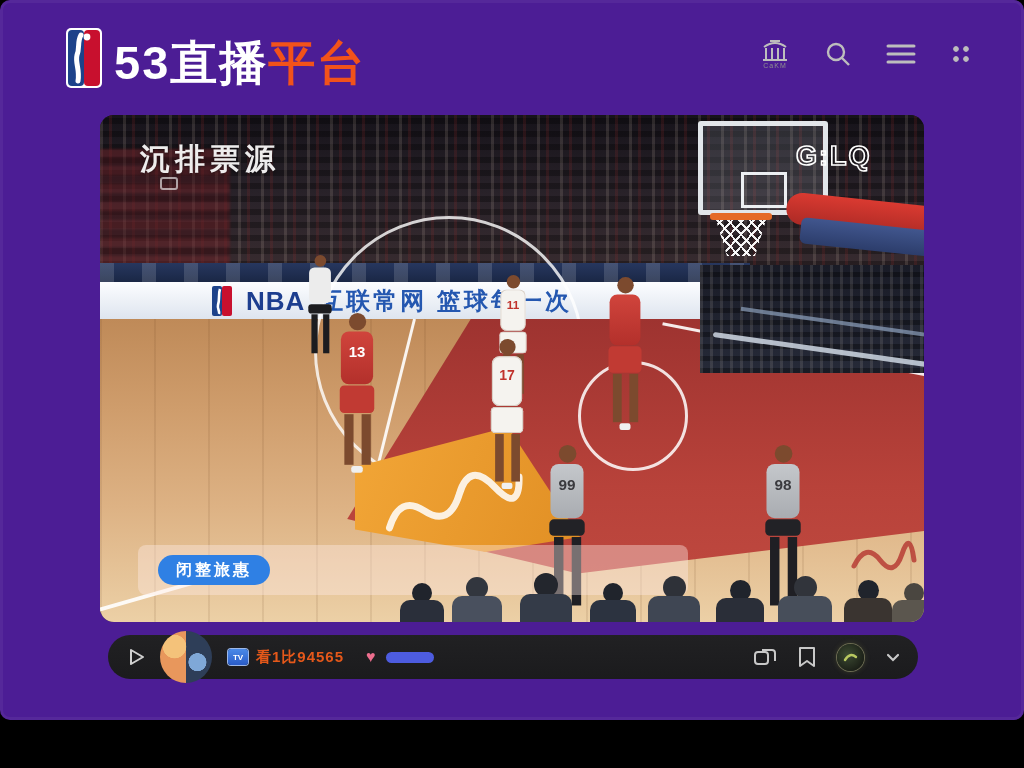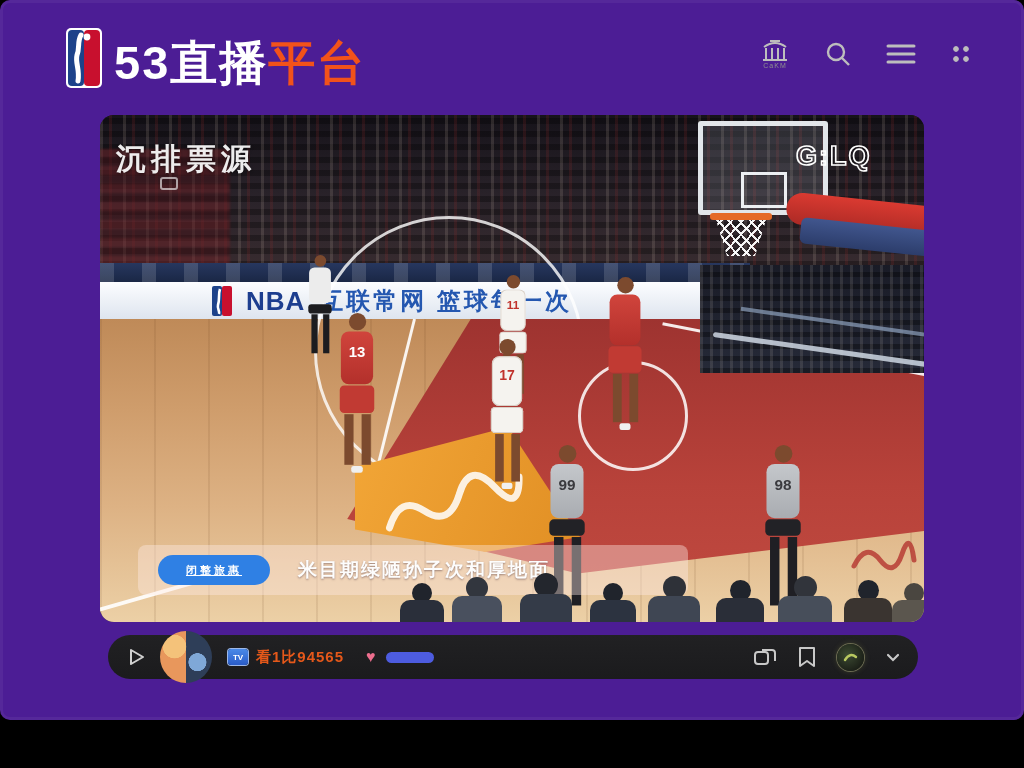--- a/index.html
+++ b/index.html
@@ -77,21 +77,21 @@
     background:
       repeating-linear-gradient(48deg, rgba(255,255,255,.95) 0 2px, transparent 2px 8px),
       repeating-linear-gradient(-48deg, rgba(255,255,255,.95) 0 2px, transparent 2px 8px);
     clip-path:polygon(0 0,100% 0,78% 100%,22% 100%); }
   .hooparm { position:absolute; left:686px; top:86px; width:186px; height:32px; border-radius:16px;
     background:linear-gradient(#da3a31,#ac2a25); transform:rotate(6deg); }
   .hoopbase { position:absolute; left:700px; top:112px; width:190px; height:26px; border-radius:6px;
     background:linear-gradient(#41568e,#2c3d6b); transform:rotate(6deg); }
 
   
-  .wm-left { position:absolute; left:16px; top:24px; color:rgba(255,255,255,.92); font-size:30px; font-weight:800;
+  .wm-left { position:absolute; left:40px; top:24px; color:rgba(255,255,255,.92); font-size:30px; font-weight:800;
     letter-spacing:5px; filter:blur(.4px); text-shadow:0 1px 3px rgba(0,0,0,.5); }
   .wm-mini { position:absolute; left:60px; top:62px; width:18px; height:13px; border:2px solid rgba(255,255,255,.6);
     border-radius:3px; }
   .wm-right { position:absolute; left:696px; top:26px; font-size:27px; font-weight:800; letter-spacing:2px;
     color:transparent; -webkit-text-stroke:1.6px #fff; filter:blur(.3px); }
 
   
   .player { position:absolute; display:flex; flex-direction:column; align-items:center; z-index:3; }
   .p-head { width:15px; height:15px; border-radius:50%; background:#7c4a2e; }
   .p-torso { position:relative; width:28px; height:46px; border-radius:7px; margin-top:1px; }
@@ -111,22 +111,22 @@
   .ref .p-leg { background:#1f1f24; height:58px; }
   .ref .p-num { color:#3a3a3e; }
   .refwhite .p-torso { background:#ececec; }
   .refwhite .p-short { background:#1c1c1f; height:12px; }
   .refwhite .p-leg { background:#1c1c1f; height:50px; }
 
   
   .caption { position:absolute; left:38px; top:430px; width:550px; height:50px; border-radius:8px;
     background:rgba(255,236,230,.40); display:flex; align-items:center; z-index:4; }
   .cap-badge { margin-left:20px; min-width:112px; height:30px; border-radius:16px; background:#2f80e4;
-    color:#fff; font-size:11px; letter-spacing:3px; display:flex; align-items:center; justify-content:center;
-    font-weight:700; filter:blur(.2px);text-decoration:underline; }
+    color:#fff; font-size:16px; letter-spacing:3px; display:flex; align-items:center; justify-content:center;
+    font-weight:700; filter:blur(.2px); }
   .cap-text { margin-left:28px; color:#fdfdfd; font-size:19px; letter-spacing:2px; font-weight:600;
     text-shadow:0 1px 2px rgba(110,85,85,.65); filter:blur(.3px); white-space:nowrap; }
 
   
   .sil { position:absolute; bottom:-8px; display:flex; flex-direction:column; align-items:center; z-index:5; }
   .sil .sh { border-radius:50%; background:#20242c; }
   .sil .sb { border-radius:10px 10px 0 0; margin-top:-3px; }
 
   
   .ctrlbar { position:absolute; left:108px; top:635px; width:810px; height:44px; border-radius:22px;
@@ -326,21 +326,20 @@
           <div class="p-leg"></div>
         </div>
     </div>
 
     <div class="wm-left">沉排票源</div>
     <div class="wm-mini"></div>
     <div class="wm-right">G:LQ</div>
 
     <div class="caption">
       <div class="cap-badge">闭整旅惠</div>
-      <div class="cap-text">米目期绿陋孙子次和厚地面</div>
     </div>
 
     <div class="sil" style="left:300px;">
         <div class="sh" style="width:20px;height:20px;"></div>
         <div class="sb" style="width:44px;height:30px;background:#2a2f3a;"></div>
       </div>
     <div class="sil" style="left:352px;">
         <div class="sh" style="width:22px;height:22px;background:#32363e;"></div>
         <div class="sb" style="width:50px;height:34px;background:#49505e;"></div>
       </div>

